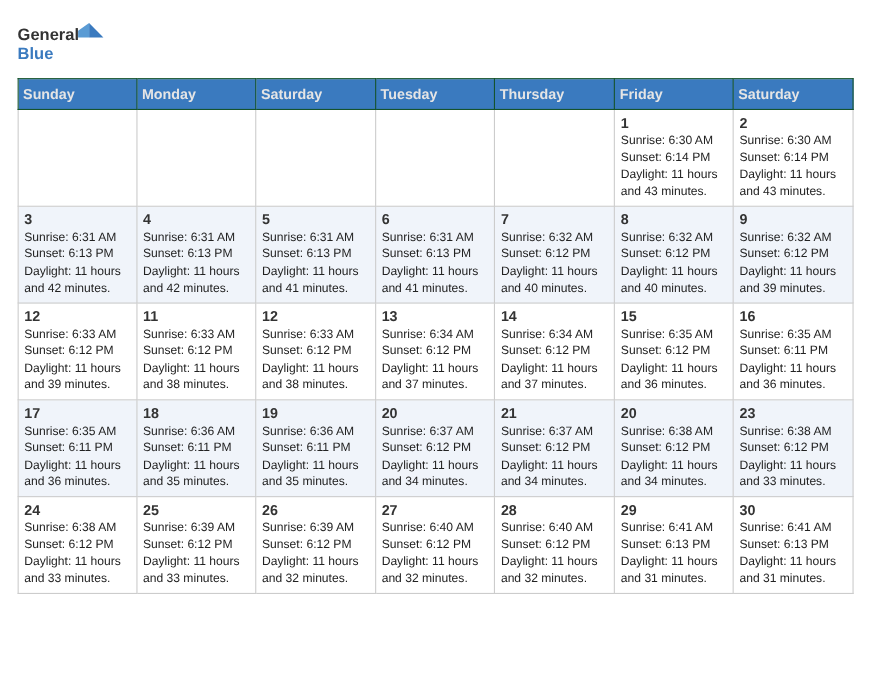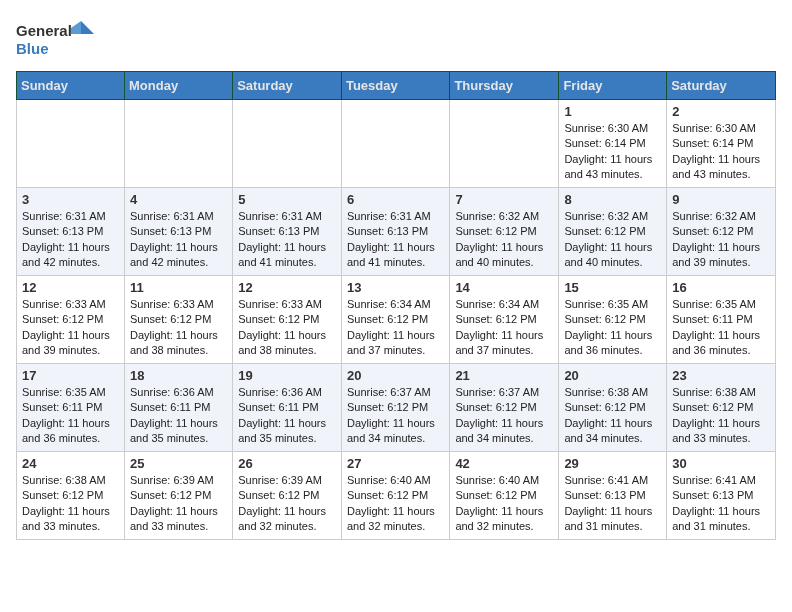--- a/index.html
+++ b/index.html
@@ -303,21 +303,21 @@
 and 32 minutes.</div>
         </td>
         <td>
           <span class="day-num">27</span>
           <div class="day-info" style="white-space: pre-line;">Sunrise: 6:40 AM
 Sunset: 6:12 PM
 Daylight: 11 hours
 and 32 minutes.</div>
         </td>
         <td>
-          <span class="day-num">42</span>
+          <span class="day-num">28</span>
           <div class="day-info" style="white-space: pre-line;">Sunrise: 6:40 AM
 Sunset: 6:12 PM
 Daylight: 11 hours
 and 32 minutes.</div>
         </td>
         <td>
           <span class="day-num">29</span>
           <div class="day-info" style="white-space: pre-line;">Sunrise: 6:41 AM
 Sunset: 6:13 PM
 Daylight: 11 hours

